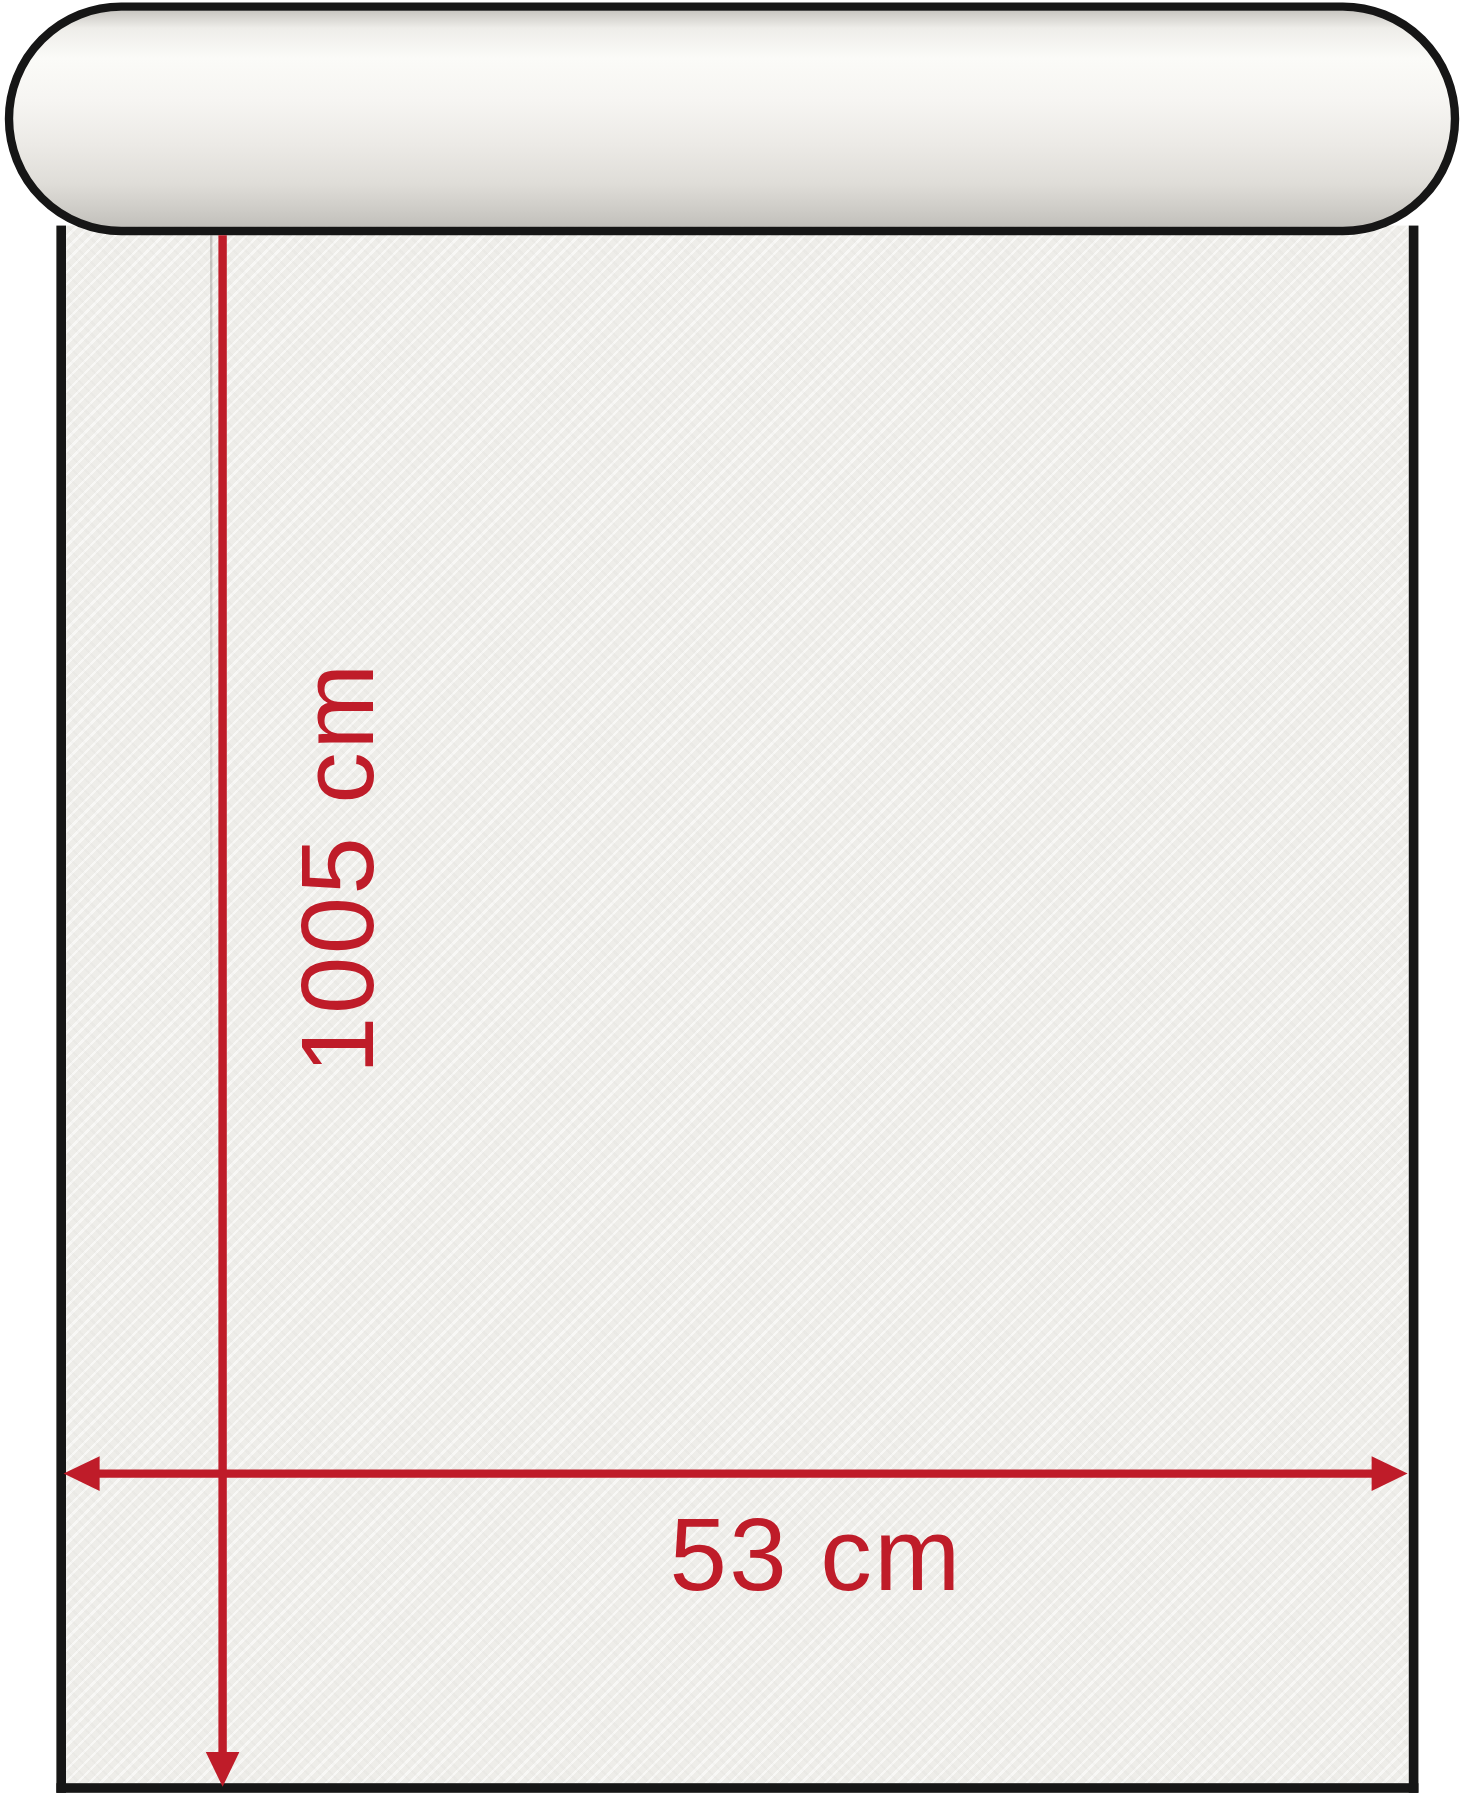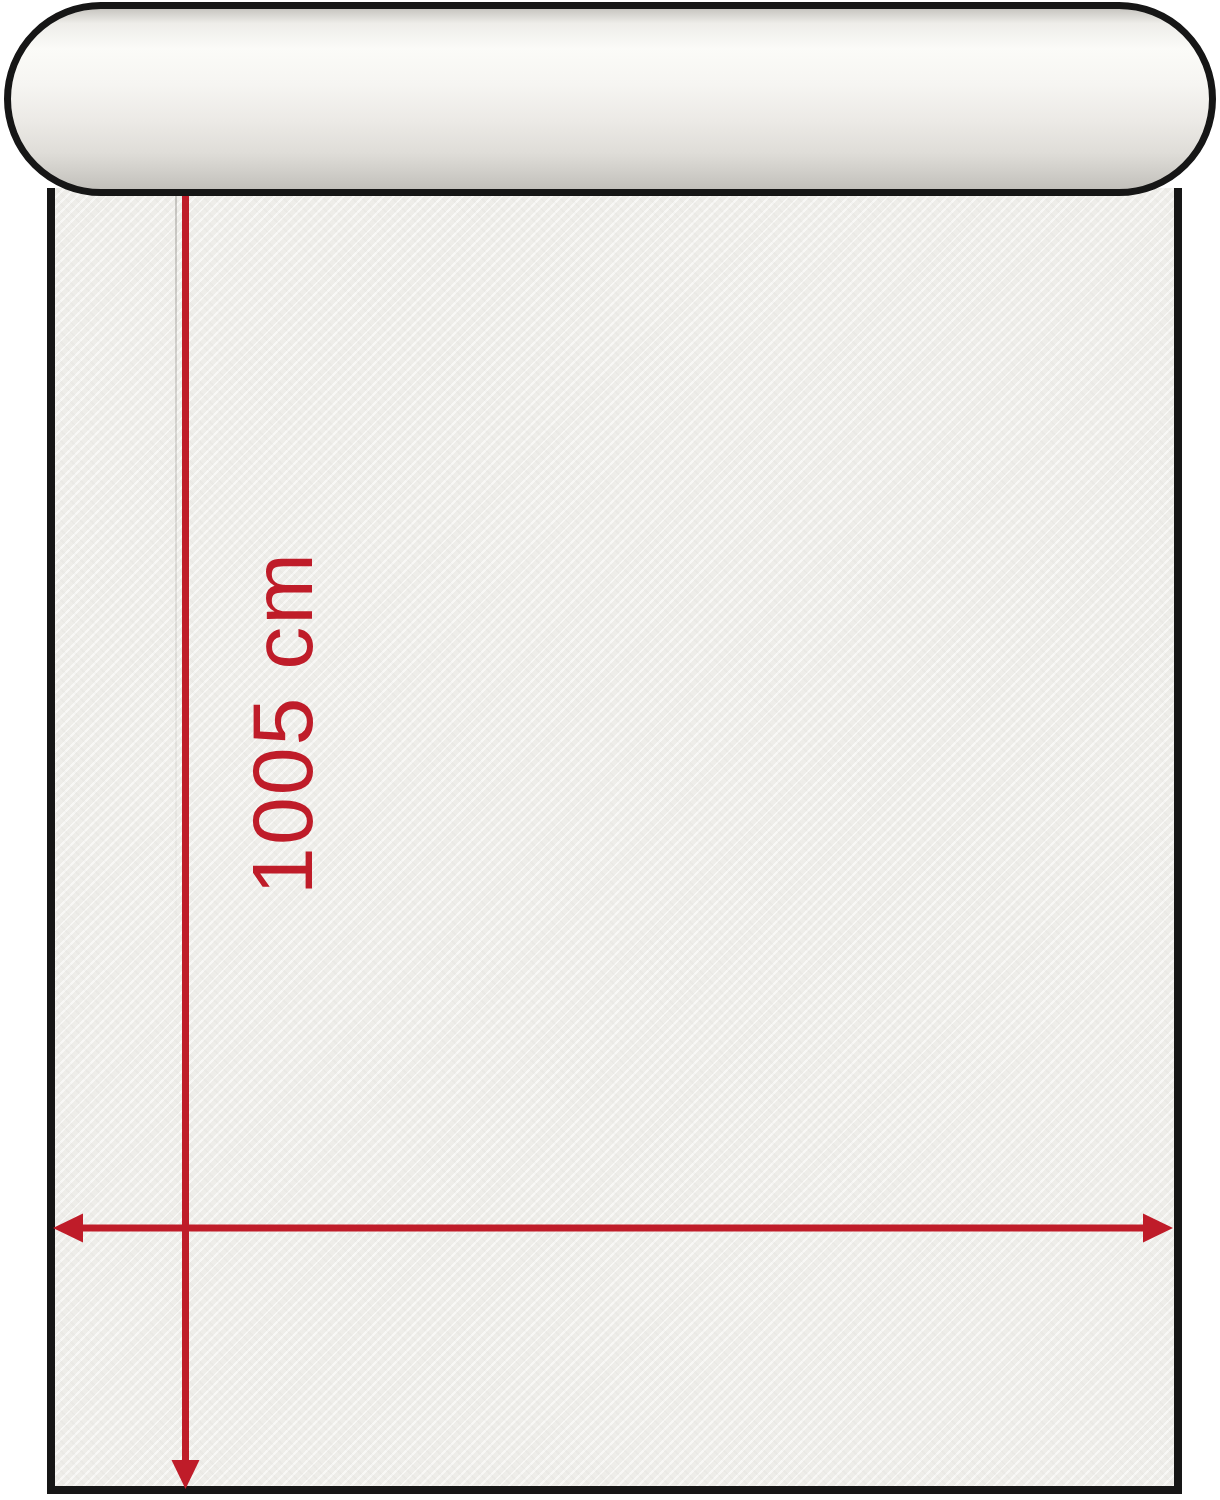--- a/index.html
+++ b/index.html
@@ -108,14 +108,15 @@
     <line x1="185.5" y1="196" x2="185.5" y2="1463" stroke="#bf1c29" stroke-width="7"></line>
     <polygon points="185.5,1489 171.5,1460 199.5,1460" fill="#bf1c29"></polygon>
 
     <line x1="78" y1="1228" x2="1148" y2="1228" stroke="#bf1c29" stroke-width="7"></line>
     <polygon points="53,1228 83,1213.5 83,1242.5" fill="#bf1c29"></polygon>
     <polygon points="1173,1228 1143,1213.5 1143,1242.5" fill="#bf1c29"></polygon>
   </svg>
 
   <div class="dim-label dim-label-height">1005 cm</div>
 
+  <div class="dim-label dim-label-width">53 cm</div>
 
 </div>
 
 </body></html>

